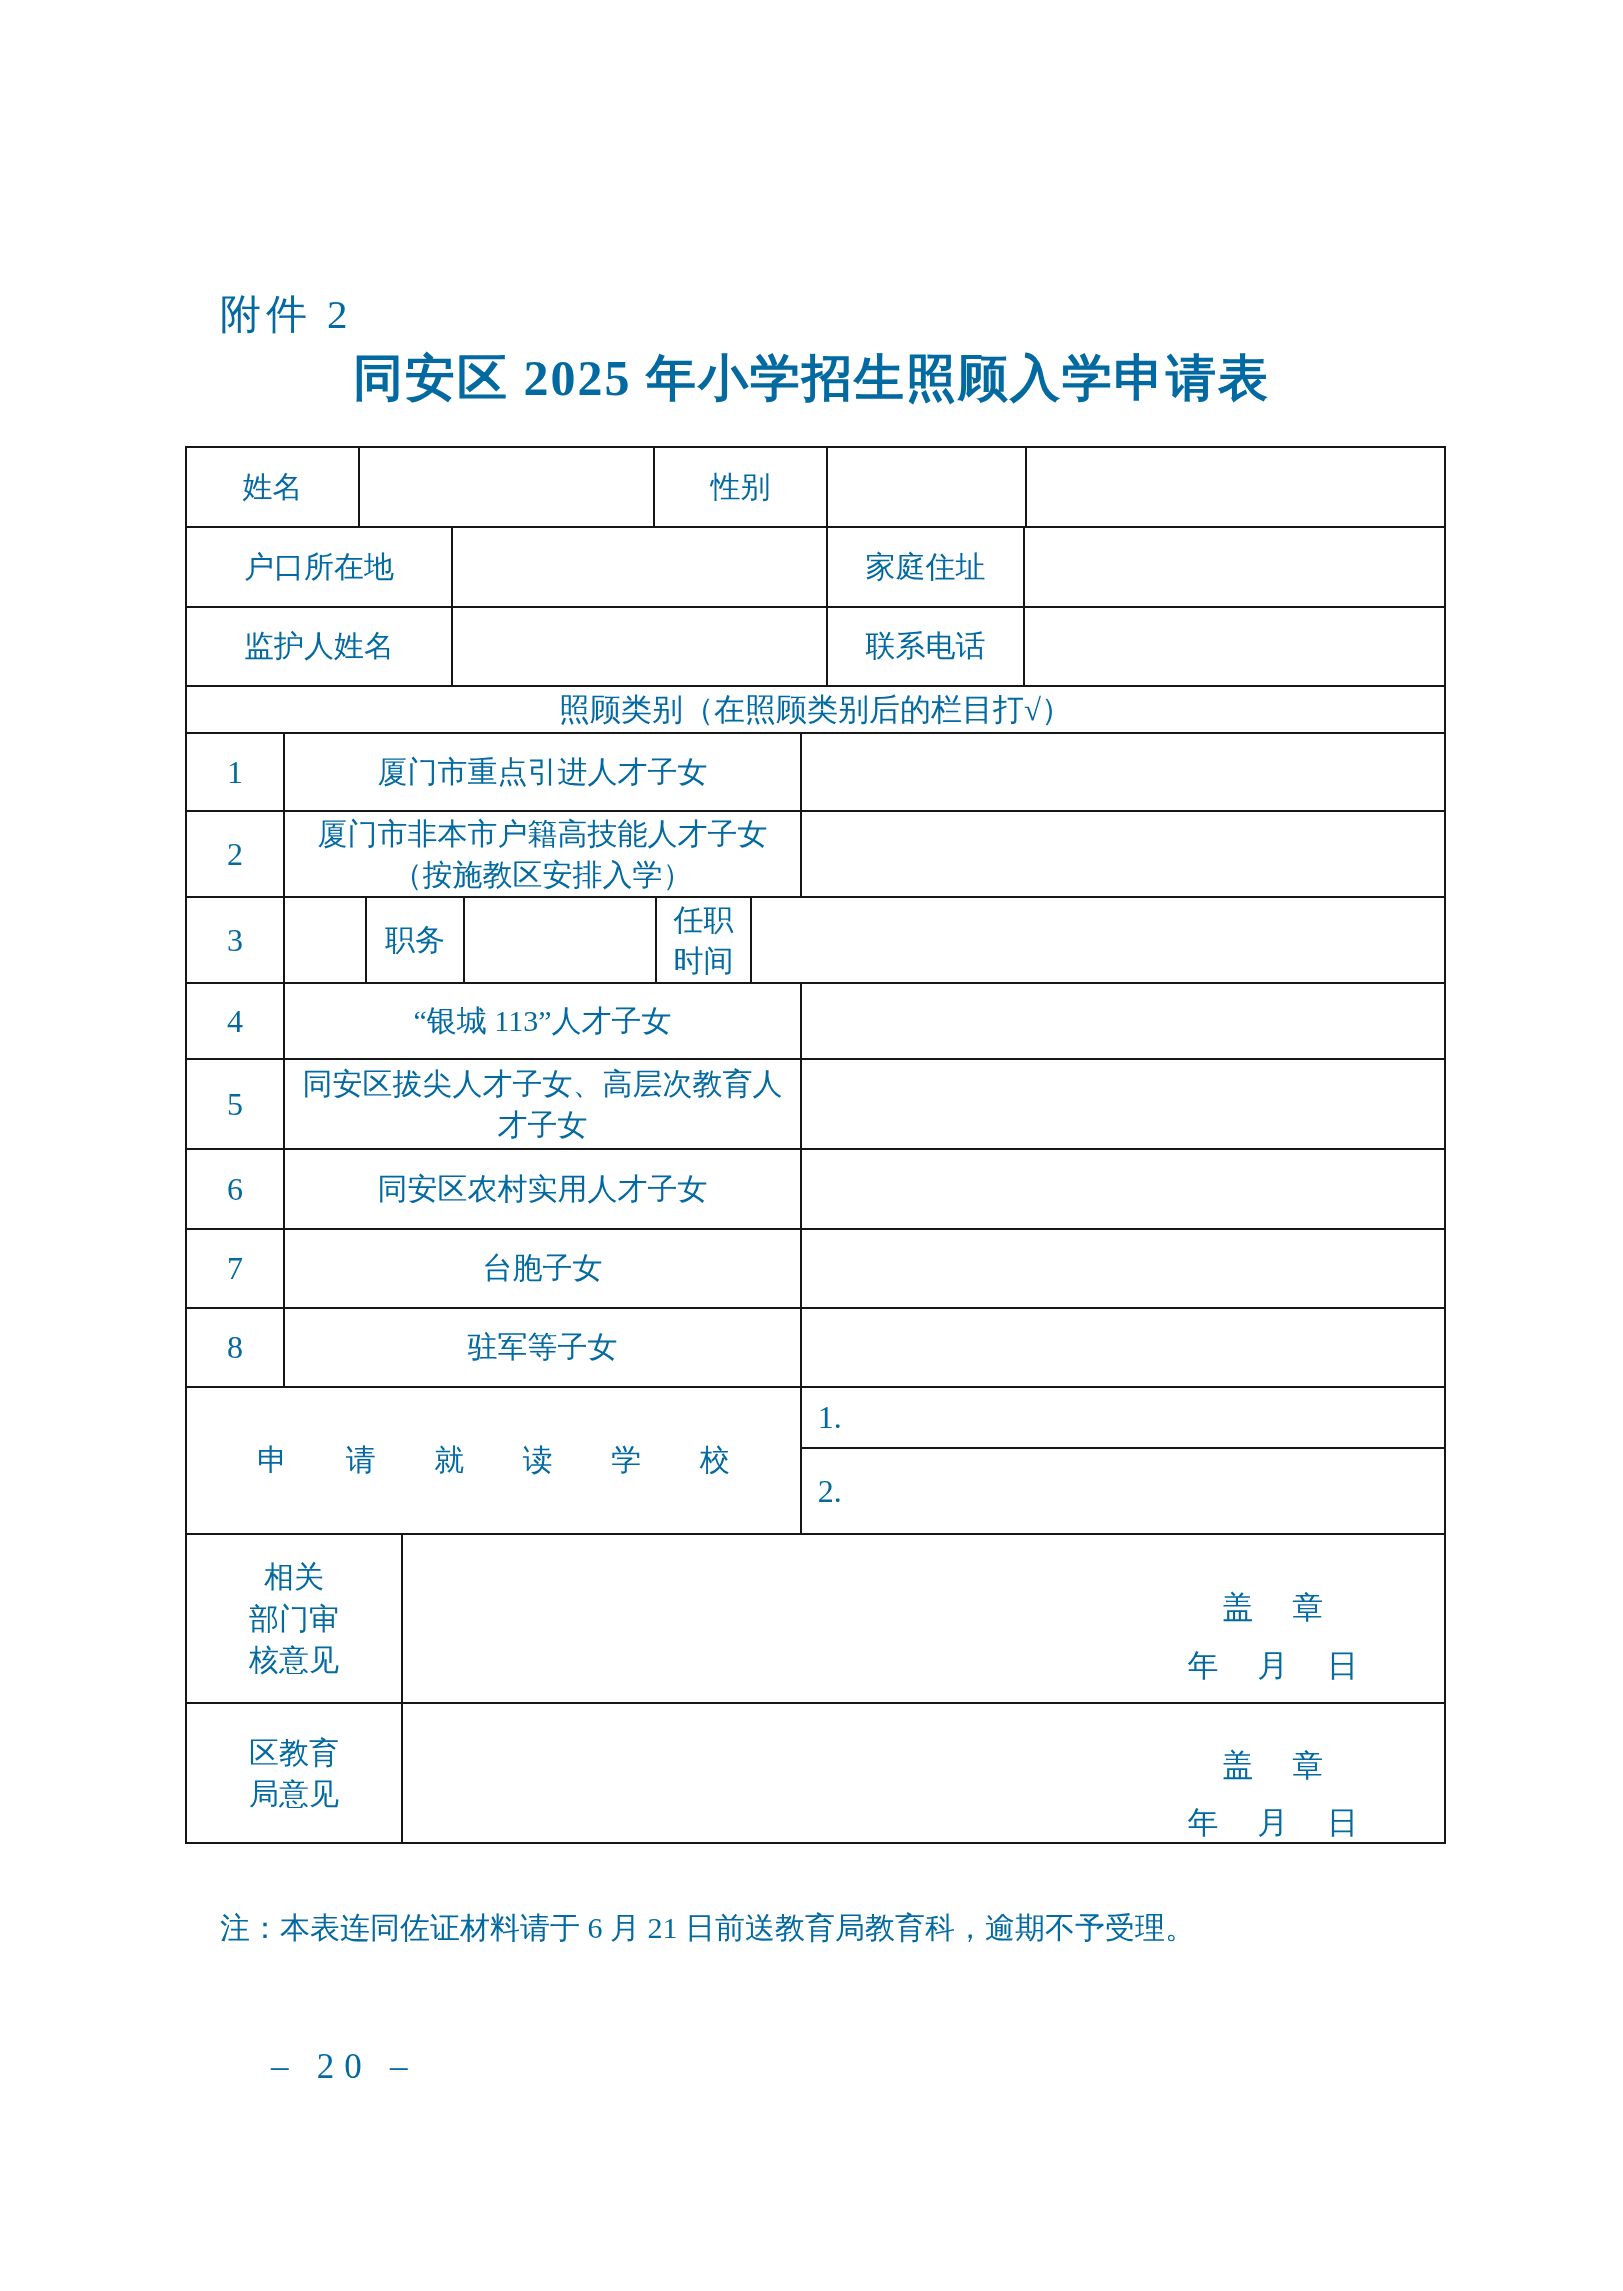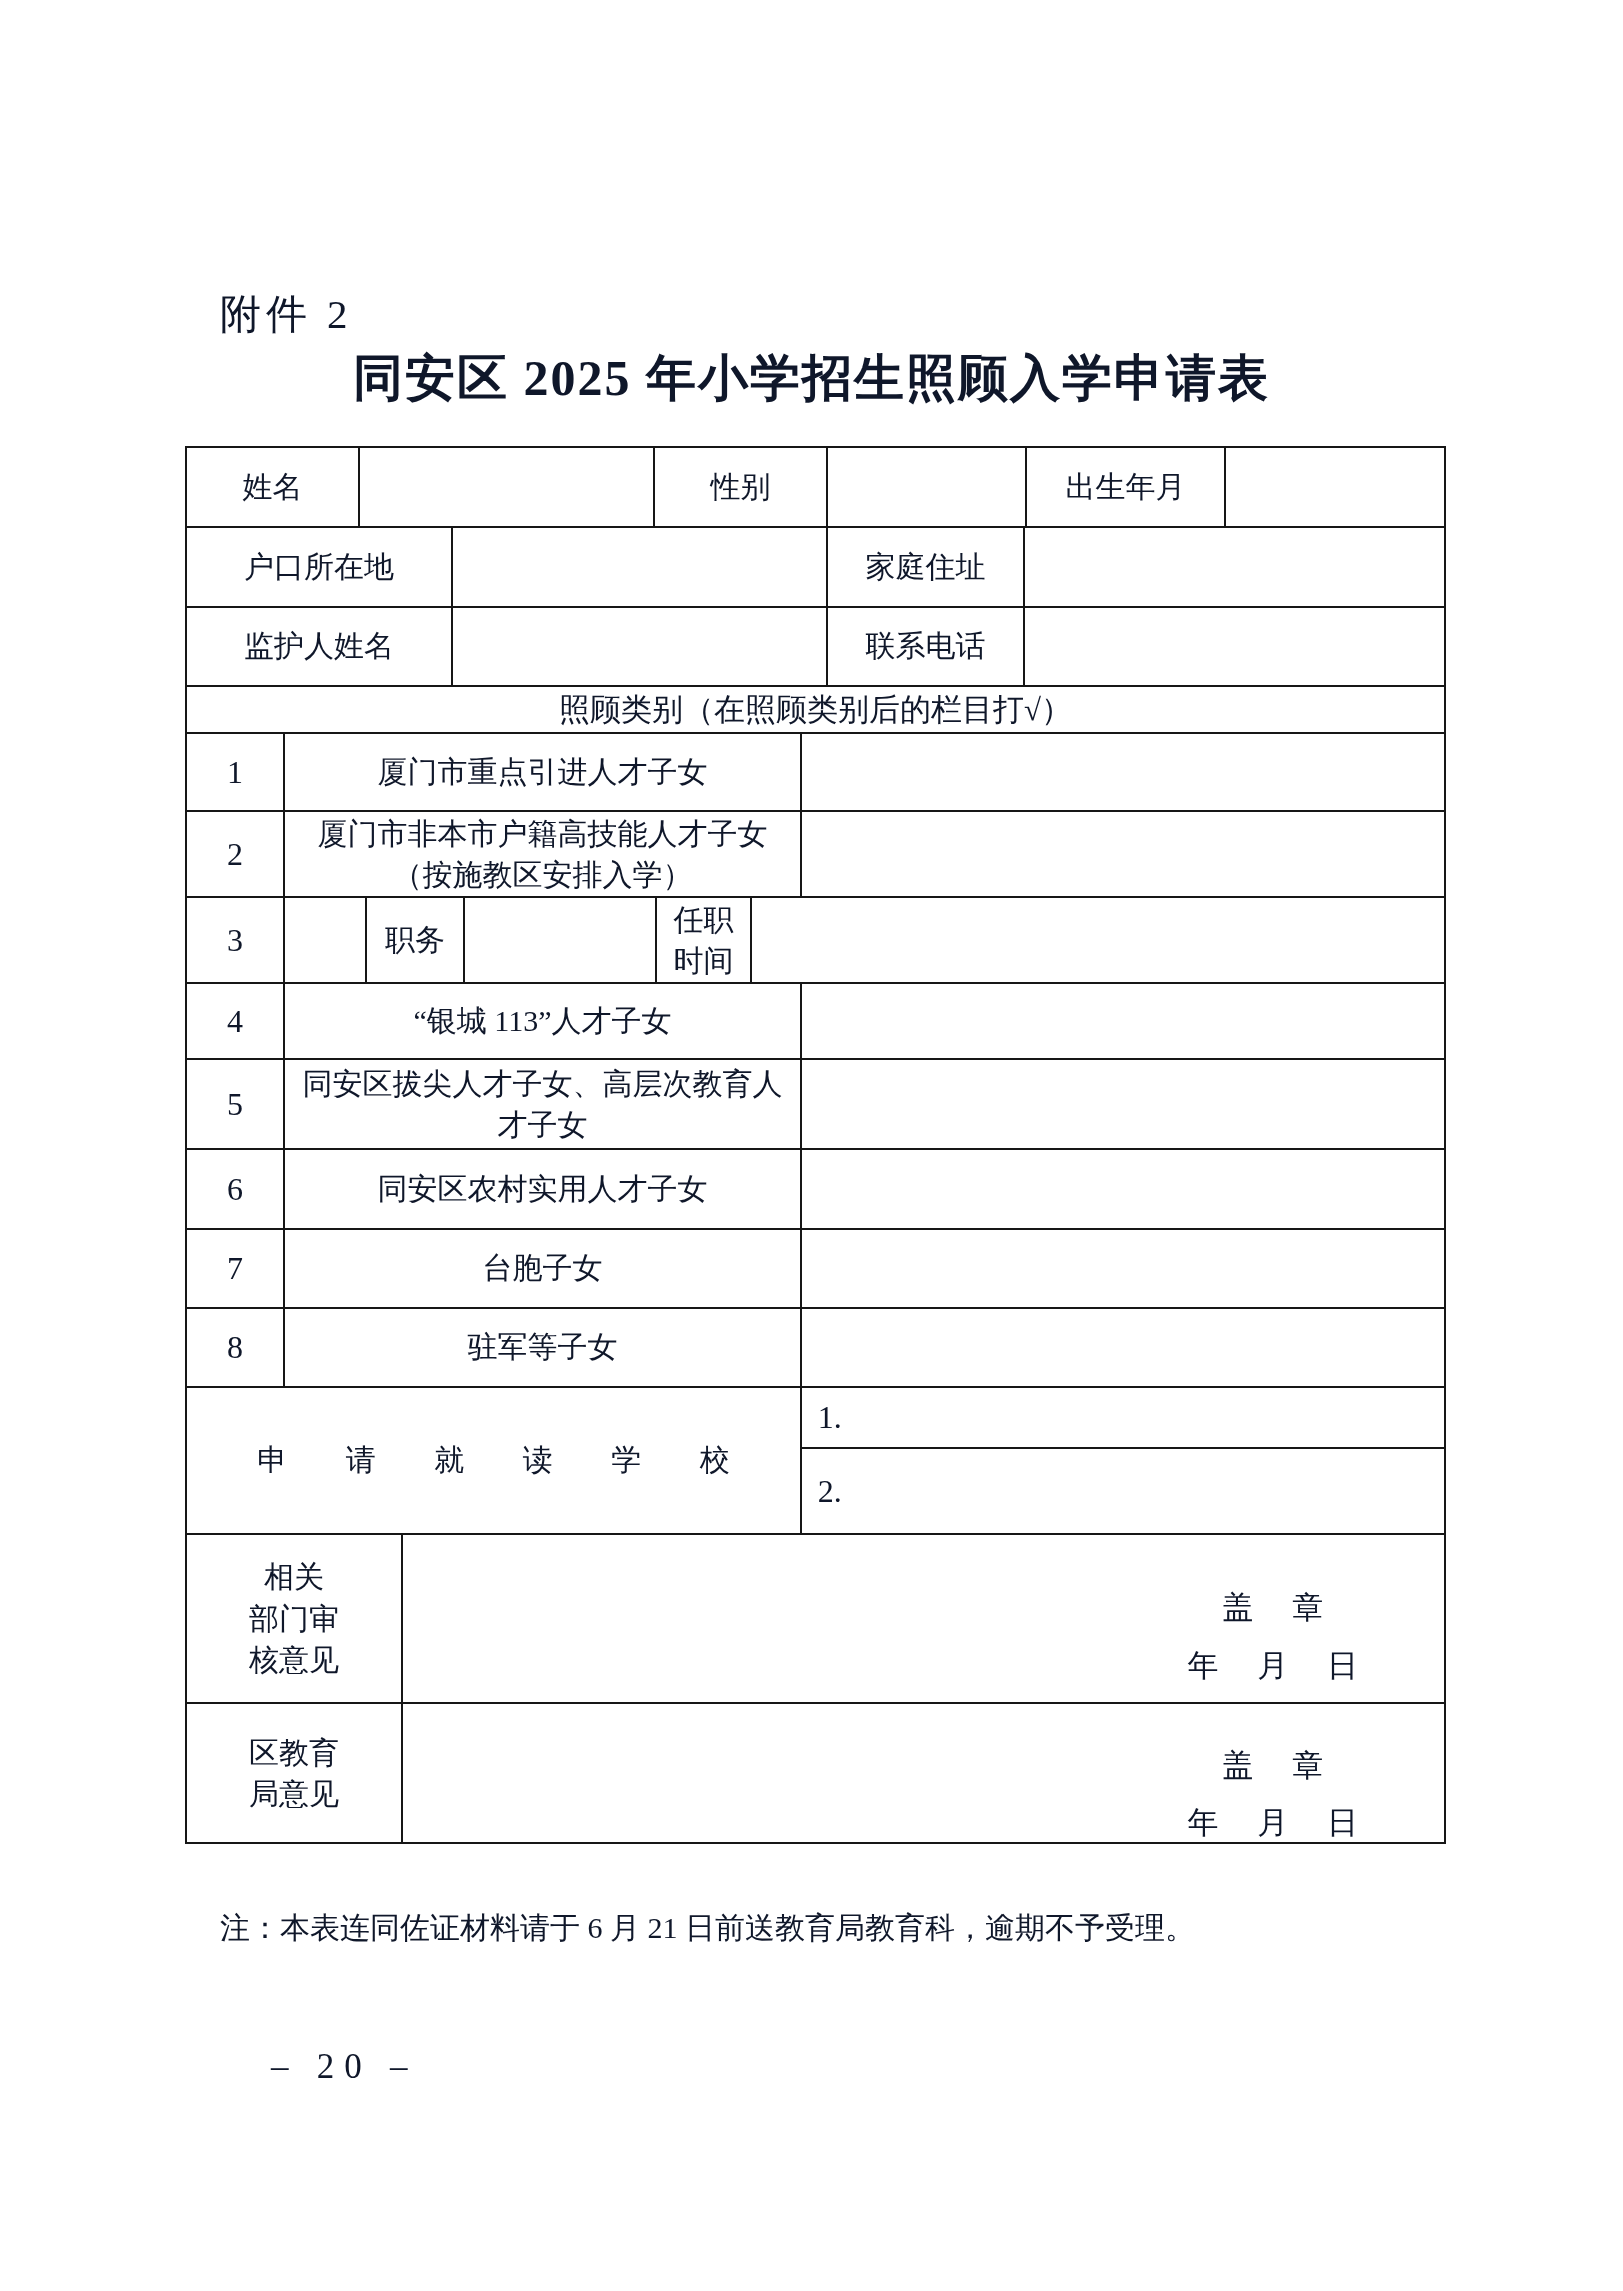--- a/index.html
+++ b/index.html
@@ -2,21 +2,21 @@
 <html><head>
 <meta charset="utf-8">
 <style>
   * { box-sizing: border-box; margin: 0; padding: 0; }
   html, body { background: #ffffff; }
   .page {
     position: relative;
     width: 1623px;
     height: 2292px;
     background: #ffffff;
-    color: #0f172a;
+    color: #0369a1;
     font-family: "Liberation Serif", "DejaVu Serif", serif;
     overflow: hidden;
   }
   .attachment {
     position: absolute;
     left: 220px;
     top: 287px;
     font-size: 41px;
     letter-spacing: 4.9px;
   }
@@ -87,21 +87,20 @@
   <div class="attachment">附件 2</div>
   <div class="doc-title">同安区 2025 年小学招生照顾入学申请表</div>
 
   <div class="tbl">
 
     <div class="row" style="height:80px">
       <div class="cell" style="width:173px">姓名</div>
       <div class="cell" style="width:295px"></div>
       <div class="cell" style="width:173px">性别</div>
       <div class="cell" style="width:199px"></div>
-      <div class="cell" style="width:199px">出生年月</div>
       <div class="cell grow"></div>
     </div>
 
     <div class="row" style="height:80px">
       <div class="cell" style="width:266px">户口所在地</div>
       <div class="cell" style="width:375px"></div>
       <div class="cell" style="width:197px">家庭住址</div>
       <div class="cell grow"></div>
     </div>
 

